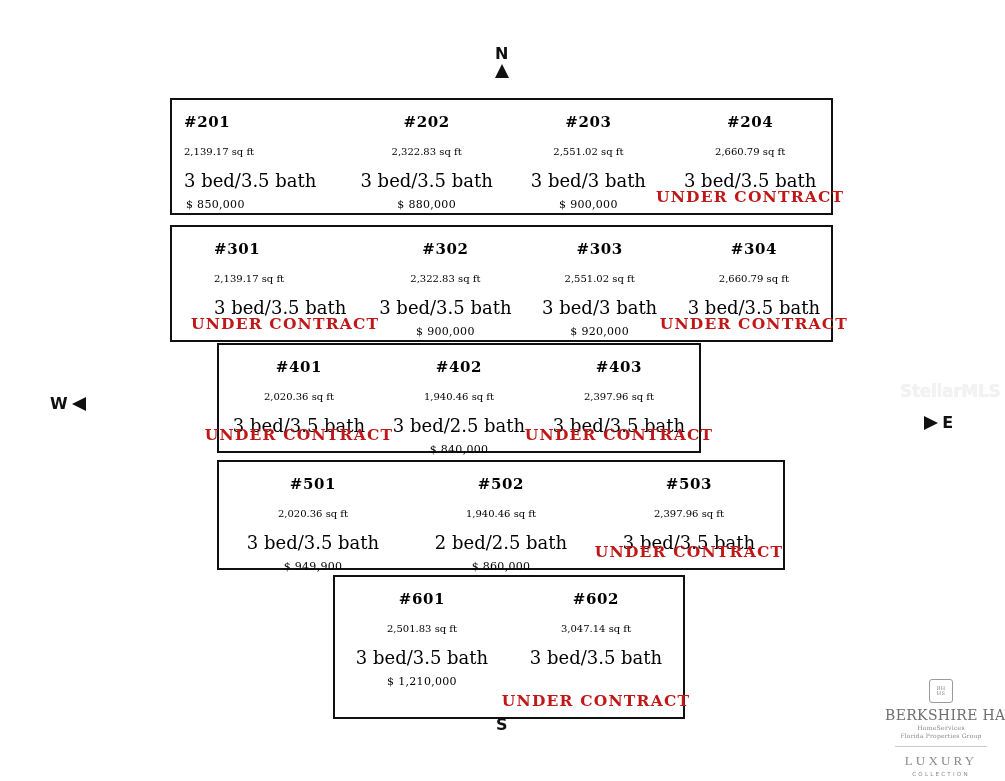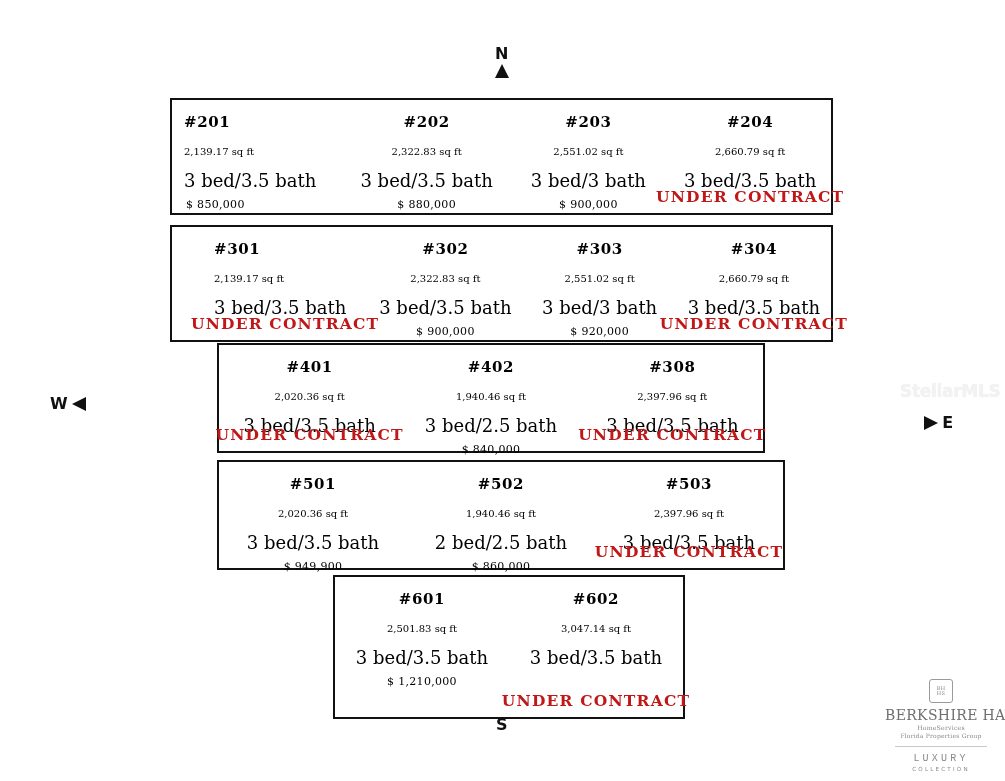--- a/index.html
+++ b/index.html
@@ -184,22 +184,22 @@
     color: #8a8a8a;
     margin-top: 1px;
   }
   .brand-rule {
     width: 92px;
     height: 1px;
     background: #c9c9c9;
     margin: 7px auto 6px auto;
   }
   .brand-luxury {
-    font-family: Liberation Mono, monospace;
-    font-size: 10px;
+    font-family: Liberation Serif, serif;
+    font-size: 13px;
     letter-spacing: 3.2px;
     color: #8a8a8a;
   }
   .brand-collection {
     font-family: "DejaVu Sans", "Liberation Sans", sans-serif;
     font-size: 5.6px;
     letter-spacing: 2.2px;
     color: #8a8a8a;
     margin-top: 2px;
   }
@@ -279,36 +279,36 @@
             <div class="unit-status price">$ 920,000</div>
           </div>
           <div class="unit">
             <div class="unit-id">#304</div>
             <div class="unit-sqft">2,660.79 sq ft</div>
             <div class="unit-beds">3 bed/3.5 bath</div>
             <div class="unit-status contract">UNDER  CONTRACT</div>
           </div>
         </div>
       </div>
-      <div class="block" style="left: 217px; top: 343px; width: 548px; height: 110px;">
+      <div class="block" style="left: 217px; top: 343px; width: 484px; height: 110px;">
         <div class="block-inner">
           <div class="unit">
             <div class="unit-id">#401</div>
             <div class="unit-sqft">2,020.36 sq ft</div>
             <div class="unit-beds">3 bed/3.5 bath</div>
             <div class="unit-status contract">UNDER  CONTRACT</div>
           </div>
           <div class="unit">
             <div class="unit-id">#402</div>
             <div class="unit-sqft">1,940.46 sq ft</div>
             <div class="unit-beds">3 bed/2.5 bath</div>
             <div class="unit-status price">$ 840,000</div>
           </div>
           <div class="unit">
-            <div class="unit-id">#308</div>
+            <div class="unit-id">#403</div>
             <div class="unit-sqft">2,397.96 sq ft</div>
             <div class="unit-beds">3 bed/3.5 bath</div>
             <div class="unit-status contract">UNDER  CONTRACT</div>
           </div>
         </div>
       </div>
       <div class="block" style="left: 217px; top: 460px; width: 568px; height: 110px;">
         <div class="block-inner">
           <div class="unit">
             <div class="unit-id">#501</div>

